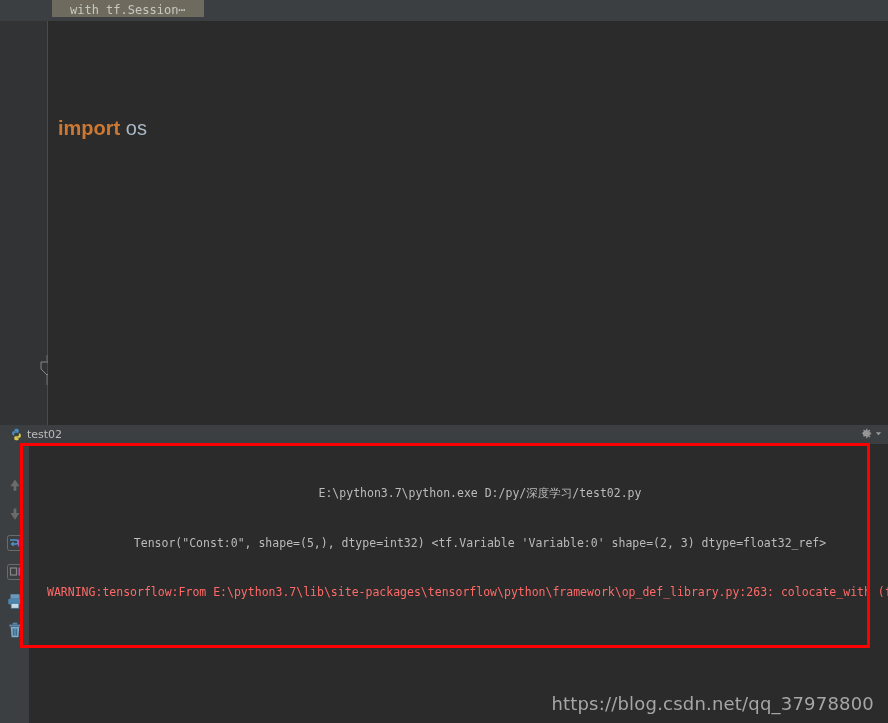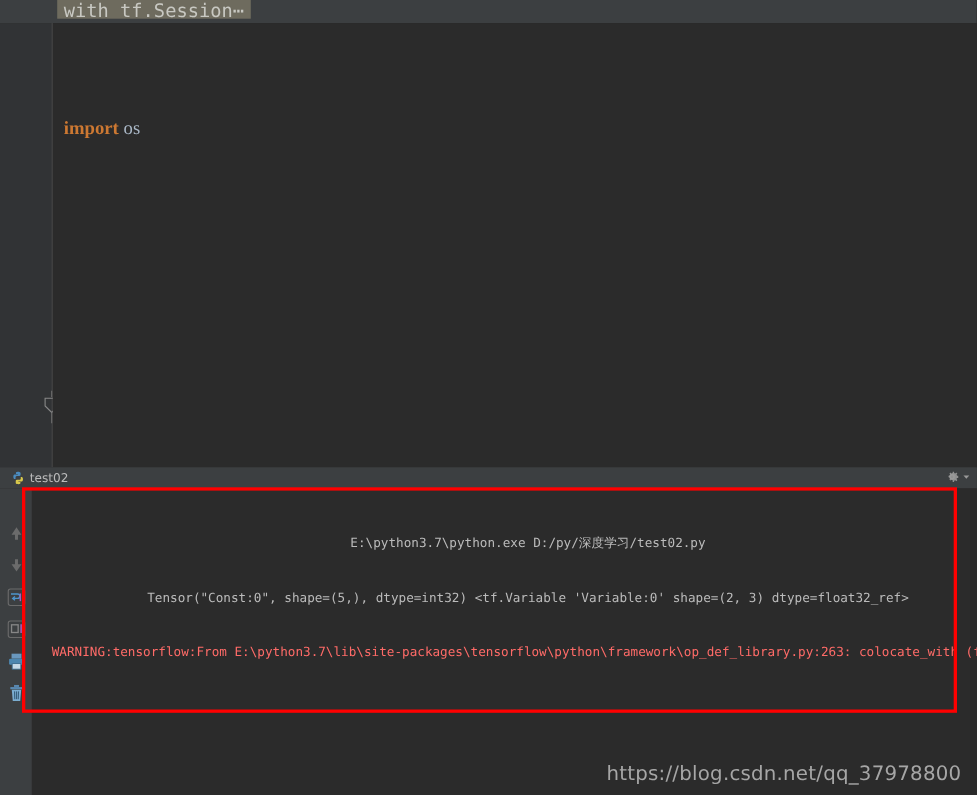--- a/index.html
+++ b/index.html
@@ -14,41 +14,41 @@
 
   
   .topbar{
     position:absolute;left:0;top:0;width:888px;height:21px;
     background:#3c3f41;border-bottom:1px solid #2b2b2b;
   }
   .crumb-chip{
     position:absolute;left:52px;top:0px;height:17px;
     background:#6e6b5e;color:#c8c8c2;
     font-family:"DejaVu Sans Mono","Liberation Mono",monospace;
-    font-size:17px;line-height:21px;padding:0 6px;white-space:nowrap;
+    font-size:12px;line-height:21px;padding:0 18px;white-space:nowrap;
   }
 
   
   .editor{
     position:absolute;left:0;top:21px;width:888px;height:404px;
     background:#2b2b2b;overflow:hidden;
   }
   .gutter{
     position:absolute;left:0;top:0;width:47px;height:404px;
     background:#313335;border-right:1px solid #4b4b4b;
   }
   .code{
     position:absolute;left:48px;top:0;right:0;height:404px;
     background:#2b2b2b;
-    font-family:Liberation Serif, serif;
-    font-size:17px;
+    font-family:Liberation Sans, sans-serif;
+    font-size:20px;
     line-height:27px;
     color:#a9b7c6;
     white-space:pre;
-    padding-top:1px;
+    padding-top:13px;
   }
   .ln{height:27px;position:relative;padding-left:10px;white-space:pre;}
   
   .kw{color:#cc7832;font-weight:bold;}
   .id{color:#a9b7c6;}
   .str{color:#6a8759;}
   .cmt{color:#808080;}
   
   .fold{
     position:absolute;left:40px;top:334px;width:14px;height:30px;

